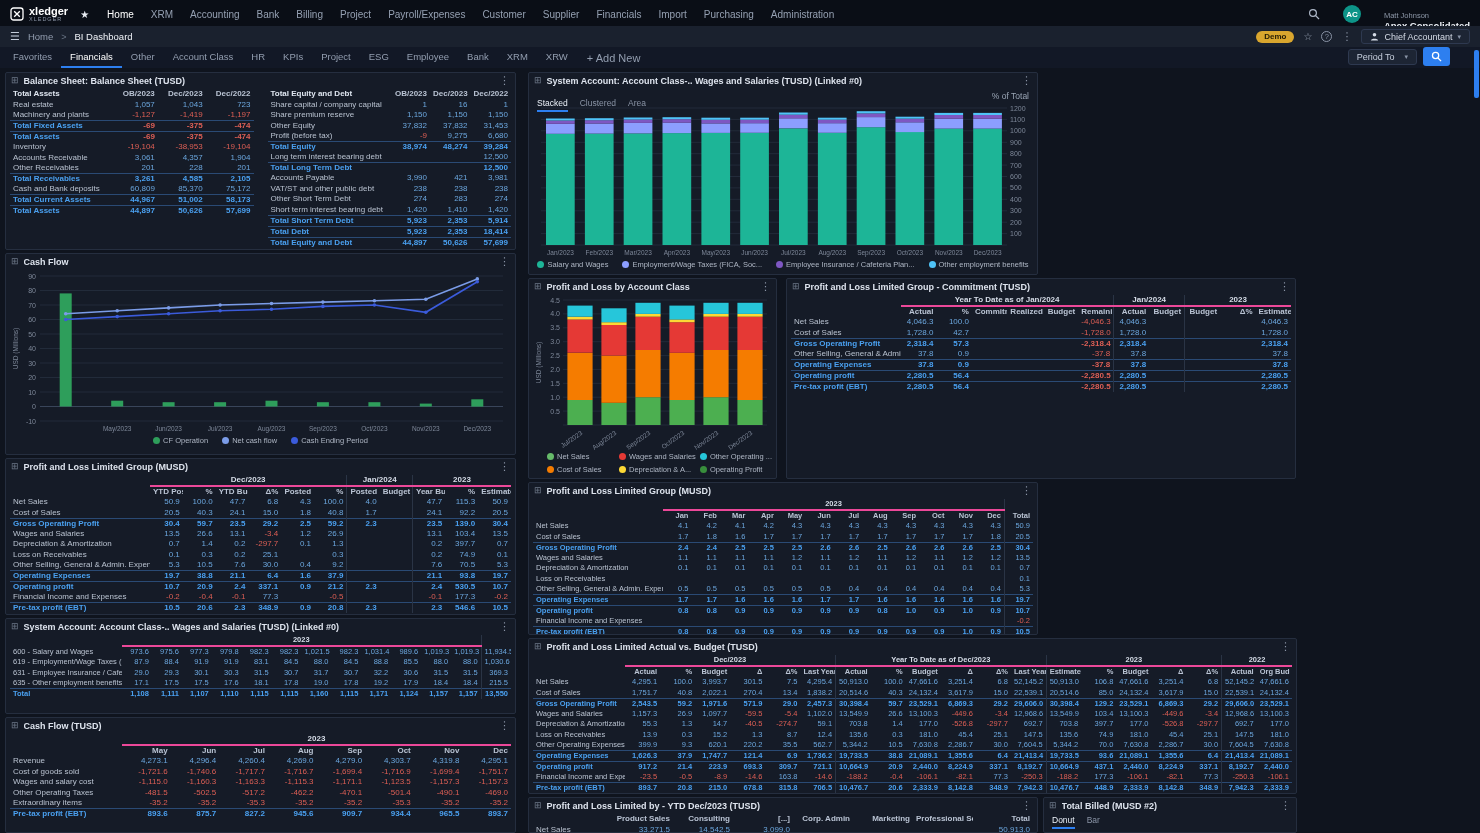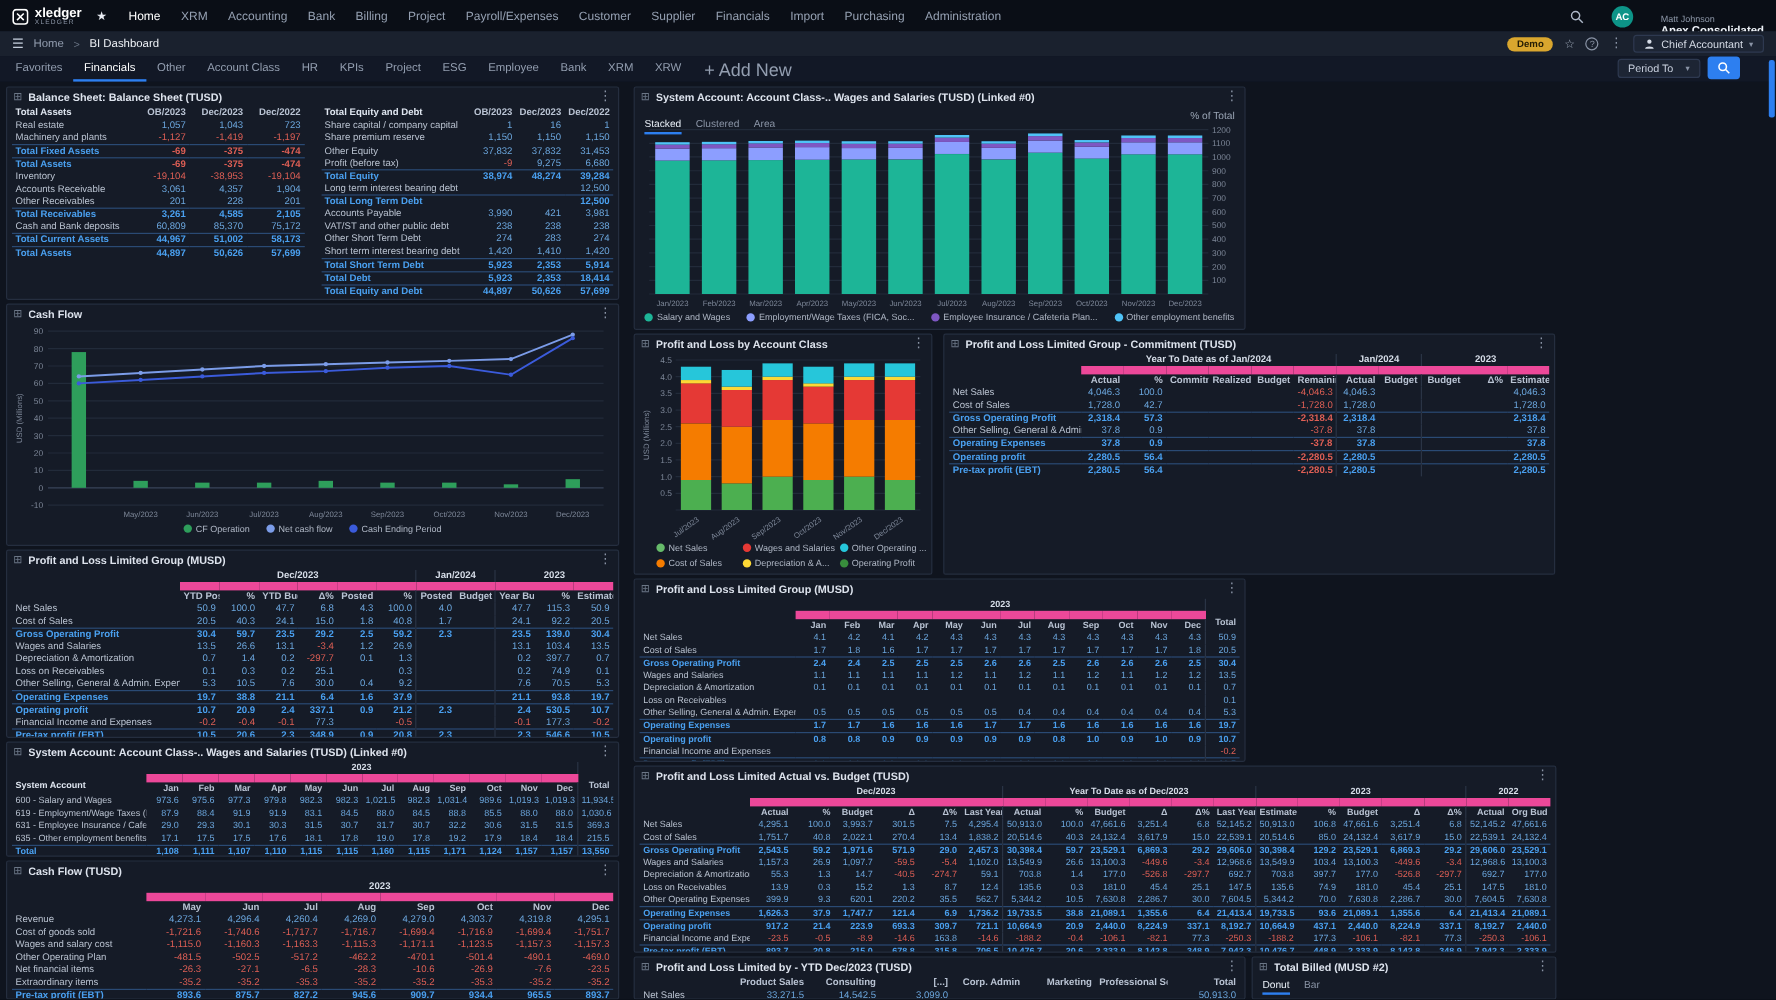--- a/index.html
+++ b/index.html
@@ -35,21 +35,21 @@
 .help-circle{width:11px;height:11px;border:1px solid #8a94a6;border-radius:50%;color:#8a94a6;font-size:7.5px;display:inline-flex;align-items:center;justify-content:center;cursor:pointer;}
 .kebab{color:#8a94a6;font-size:11px;cursor:pointer;line-height:1;}
 .role-select{display:flex;align-items:center;gap:5px;background:#1d2534;border:1px solid #2e3950;border-radius:3px;padding:1.5px 8px;font-size:9px;color:#d5dbe6;cursor:pointer;}
 .caret{font-size:7px;color:#8a94a6;}
 
 
 .tabbar{position:absolute;left:0;top:47px;width:100%;height:21px;background:#121826;display:flex;align-items:flex-end;padding:0 4px;z-index:5;}
 .tabs{display:flex;align-items:flex-end;}
 .tab{font-size:9.5px;color:#939eb0;padding:0 9px;height:21px;line-height:19px;cursor:pointer;white-space:nowrap;}
 .tab.active{color:#fff;border-bottom:2px solid #2d7ff0;}
-.addnew{font-size:15px;color:#939eb0;padding:0 10px;line-height:19px;cursor:pointer;white-space:nowrap;}
+.addnew{font-size:11px;color:#939eb0;padding:0 10px;line-height:19px;cursor:pointer;white-space:nowrap;}
 .tabbar-right{margin-left:auto;display:flex;align-items:center;gap:6px;padding:0 26px 2px 0;}
 .period-select{display:flex;align-items:center;gap:10px;background:#1d2534;border:1px solid #2e3950;border-radius:3px;padding:2px 8px;font-size:9px;color:#c7cfdd;cursor:pointer;}
 .search-btn{width:27px;height:19px;background:#2d7ff0;border:none;border-radius:3px;display:flex;align-items:center;justify-content:center;cursor:pointer;}
 
 
 .vthumb{position:absolute;right:1px;top:50px;width:5px;height:48px;background:#2d7ff0;border-radius:2px;z-index:6;cursor:pointer;}
 
 
 .panel{position:absolute;background:#151b27;border:1px solid #252e3f;border-radius:2px;overflow:hidden;}
 .phead{height:15px;display:flex;align-items:center;gap:5px;padding:0 5px;}
@@ -64,21 +64,21 @@
 .dt tr{height:10.5px;}
 .dt th,.dt td{padding:0 3px;line-height:10px;white-space:nowrap;overflow:hidden;text-align:right;}
 .dt th{color:#b9c3d3;font-weight:bold;}
 .dt th.lbl,.dt td.lbl{text-align:left;}
 .dt tr.cols th.lbl{color:#dfe6f0;}
 .dt td.lbl{color:#b9c2d0;}
 .dt td.num{color:#6ba6dd;}
 .dt td.neg{color:#de5f55;}
 .dt tr.tot td{color:#4aa0f0;font-weight:bold;border-top:1px solid #2a4a74;}
 .dt tr.tot td.neg{color:#de5f55;text-align:right;}
-.dt tr.grp th.g{color:#d6dde8;border-bottom:7px solid #ec4899;text-align:center;}
+.dt tr.grp th.g{color:#d6dde8;border-bottom:2px solid #ec4899;text-align:center;}
 .dt .gb{border-left:1px solid #2a3445;}
 .dt.small th,.dt.small td{font-size:7.5px;}
 
 
 .chart{width:100%;}
 #cashflow-chart{height:164px;}
 #wages-chart{height:155px;}
 #class-chart{height:156px;}
 svg text{font-family:"Liberation Sans",sans-serif;}
 .legend{display:flex;justify-content:center;align-items:center;gap:14px;font-size:7.5px;color:#aeb6c4;height:13px;overflow:hidden;}
@@ -691,36 +691,20 @@
               <col>
               <col>
               <col>
             </colgroup>
             <tbody>
               <tr class="grp">
                 <th class="lbl"></th>
                 <th colspan="12" class="g">2023</th>
                 <th colspan="1" class=" gb"></th>
               </tr>
-              <tr class="cols">
-                <th class="lbl">System Account</th>
-                <th class="">Jan</th>
-                <th class="">Feb</th>
-                <th class="">Mar</th>
-                <th class="">Apr</th>
-                <th class="">May</th>
-                <th class="">Jun</th>
-                <th class="">Jul</th>
-                <th class="">Aug</th>
-                <th class="">Sep</th>
-                <th class="">Oct</th>
-                <th class="">Nov</th>
-                <th class="">Dec</th>
-                <th class="gb">Total</th>
-              </tr>
               <tr class="">
                 <td class="lbl">600 - Salary and Wages</td>
                 <td class="num">973.6</td>
                 <td class="num">975.6</td>
                 <td class="num">977.3</td>
                 <td class="num">979.8</td>
                 <td class="num">982.3</td>
                 <td class="num">982.3</td>
                 <td class="num">1,021.5</td>
                 <td class="num">982.3</td>
@@ -863,40 +847,29 @@
                 <td class="neg">-1,115.0</td>
                 <td class="neg">-1,160.3</td>
                 <td class="neg">-1,163.3</td>
                 <td class="neg">-1,115.3</td>
                 <td class="neg">-1,171.1</td>
                 <td class="neg">-1,123.5</td>
                 <td class="neg">-1,157.3</td>
                 <td class="neg">-1,157.3</td>
               </tr>
               <tr class="">
-                <td class="lbl">Other Operating Plan</td>
+                <td class="lbl">Other Operating Taxes</td>
                 <td class="neg">-481.5</td>
                 <td class="neg">-502.5</td>
                 <td class="neg">-517.2</td>
                 <td class="neg">-462.2</td>
                 <td class="neg">-470.1</td>
                 <td class="neg">-501.4</td>
                 <td class="neg">-490.1</td>
                 <td class="neg">-469.0</td>
-              </tr>
-              <tr class="">
-                <td class="lbl">Net financial items</td>
-                <td class="neg">-26.3</td>
-                <td class="neg">-27.1</td>
-                <td class="neg">-6.5</td>
-                <td class="neg">-28.3</td>
-                <td class="neg">-10.6</td>
-                <td class="neg">-26.9</td>
-                <td class="neg">-7.6</td>
-                <td class="neg">-23.5</td>
               </tr>
               <tr class="">
                 <td class="lbl">Extraordinary items</td>
                 <td class="neg">-35.2</td>
                 <td class="neg">-35.2</td>
                 <td class="neg">-35.3</td>
                 <td class="neg">-35.2</td>
                 <td class="neg">-35.2</td>
                 <td class="neg">-35.3</td>
                 <td class="neg">-35.2</td>

